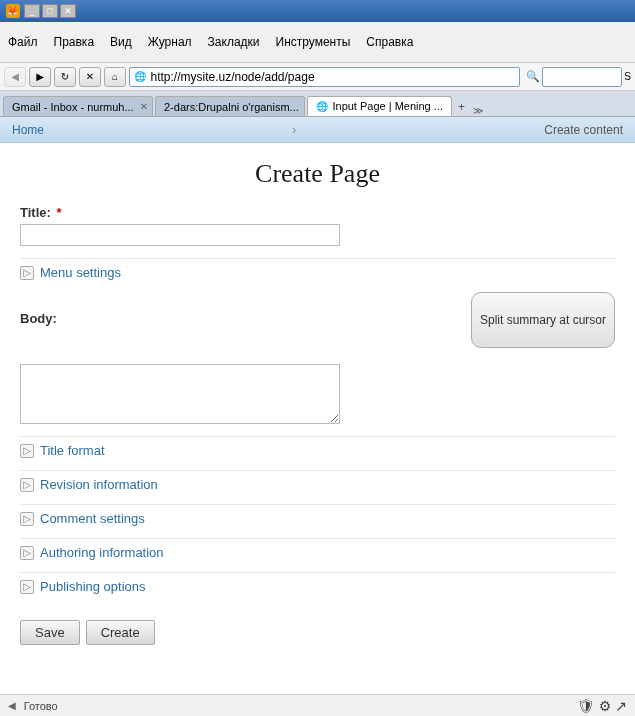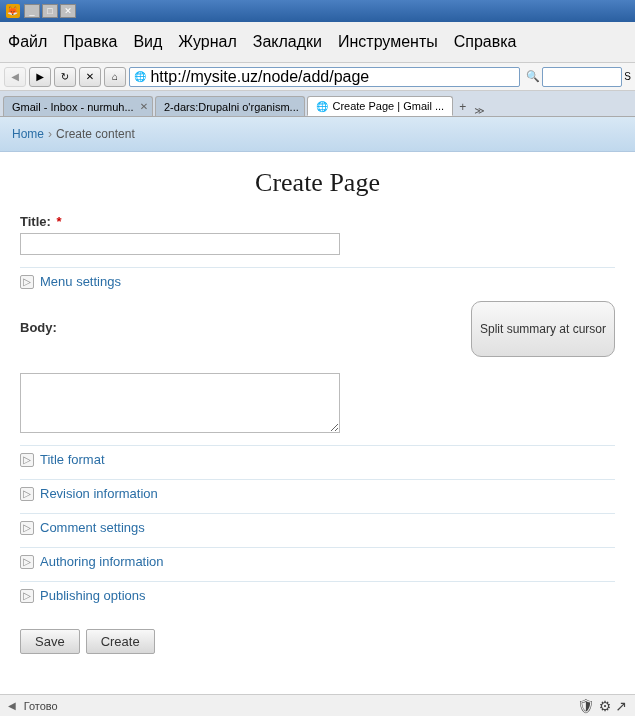--- a/index.html
+++ b/index.html
@@ -21,21 +21,21 @@
     .title-bar-buttons { display: flex; gap: 2px; }
     .title-bar-btn { width: 16px; height: 14px; background: #c0c0c0; border: 1px solid #888; font-size: 9px; text-align: center; line-height: 12px; cursor: pointer; }
 
     
     .menu-bar {
       background: #f0f0f0;
       border-bottom: 1px solid #ccc;
       padding: 20px 4px;
       display: flex;
       gap: 8px;
-      font-size: 16px;
+      font-size: 12px;
       height: 20px;
       align-items: center;
     }
     .menu-item { padding: 1px 4px; cursor: pointer; }
 
     
     .nav-toolbar {
       background: #f5f5f5;
       border-bottom: 1px solid #ccc;
       padding: 2px 4px;
@@ -59,21 +59,21 @@
       display: flex;
       align-items: center;
       background: #fff;
       border: 1px solid #7a9fc5;
       border-radius: 2px;
       height: 20px;
       padding: 0 4px;
       gap: 4px;
     }
     .address-bar .lock-icon { font-size: 10px; color: #666; }
-    .address-text { font-size: 16px; color: #000; }
+    .address-text { font-size: 12px; color: #000; }
     .search-area { display: flex; align-items: center; gap: 2px; margin-left: 4px; }
     .search-box { width: 80px; height: 20px; border: 1px solid #7a9fc5; border-radius: 2px; font-size: 11px; padding: 0 3px; }
 
     
     .tabs-bar {
       background: #d4dde8;
       border-bottom: 1px solid #aaa;
       display: flex;
       align-items: flex-end;
       padding: 3px 3px 0 3px;
@@ -104,23 +104,24 @@
     .tab-new { padding: 2px 4px; font-size: 12px; cursor: pointer; color: #555; }
     .tab-scroll { font-size: 10px; color: #555; cursor: pointer; margin-left: 2px; }
 
     
     .breadcrumb-bar {
       background: linear-gradient(to bottom, #d8e8f5, #c0d8ed);
       padding: 4px 12px;
       font-size: 12px;
       color: #555;
       border-bottom: 1px solid #b0c8e0;
-      height: 35px;
-      display: flex;
-      align-items: center;
+      height: 26px;
+      display: flex;
+      align-items: center;
+      justify-content: space-between;
     }
     .breadcrumb-link { color: #2a6ea6; cursor: pointer; }
     .breadcrumb-sep { margin: 0 4px; color: #888; }
 
     
     .main-content {
       background: #fff;
       padding: 16px 20px 16px 20px;
       overflow-y: auto;
       height: calc(716px - 22px - 20px - 28px - 26px - 26px - 22px);
@@ -264,21 +265,21 @@
   <div class="tab">
     <span>Gmail - Inbox - nurmuh...</span>
     <span class="tab-close">✕</span>
   </div>
   <div class="tab">
     <span>2-dars:Drupalni o'rganism...</span>
     <span class="tab-close">✕</span>
   </div>
   <div class="tab active">
     <span style="font-size:10px;">🌐</span>
-    <span>Create Page | Gmail ...</span>
+    <span>Input Page | Mening ...</span>
 
   </div>
   <span class="tab-new">+</span>
   <span class="tab-scroll">≫</span>
 </div>
 
 <div class="breadcrumb-bar">
   <a class="breadcrumb-link">Home</a>
   <span class="breadcrumb-sep">›</span>
   <span>Create content</span>

